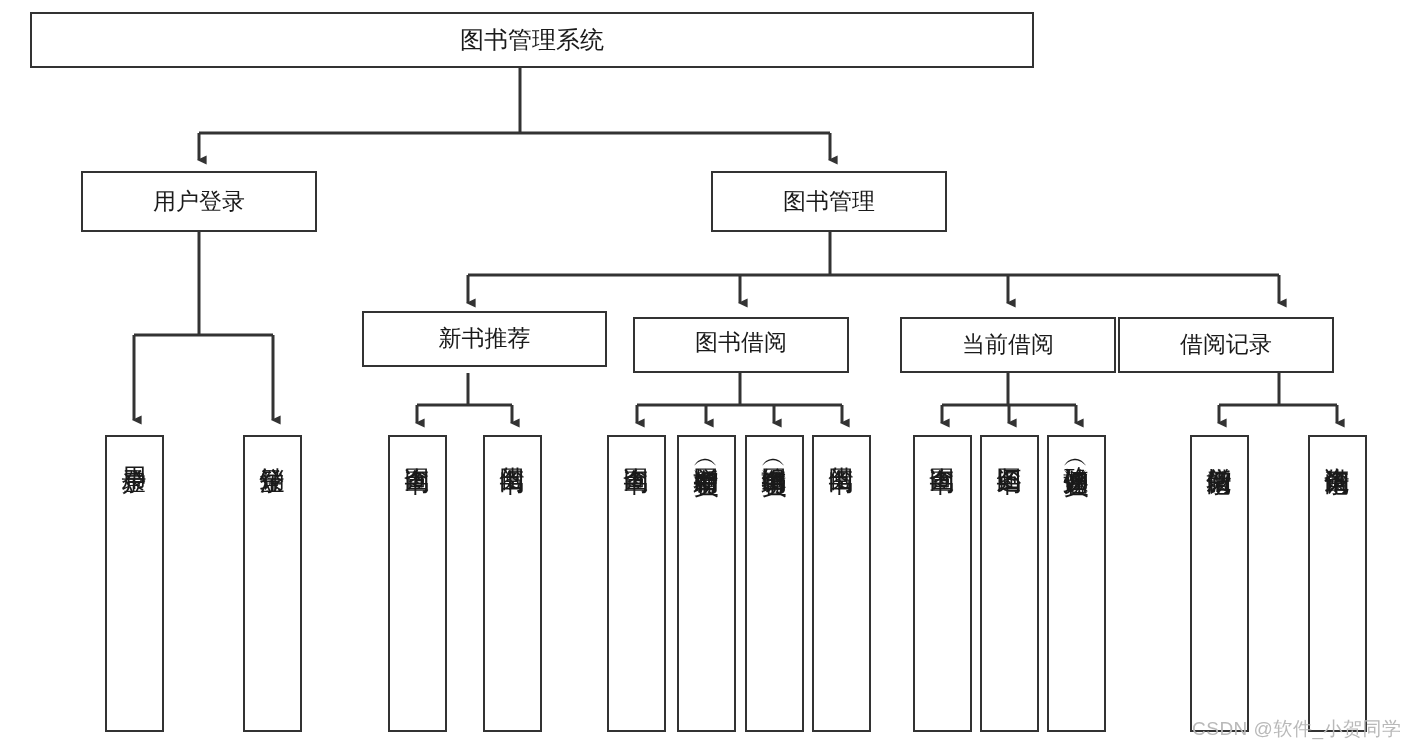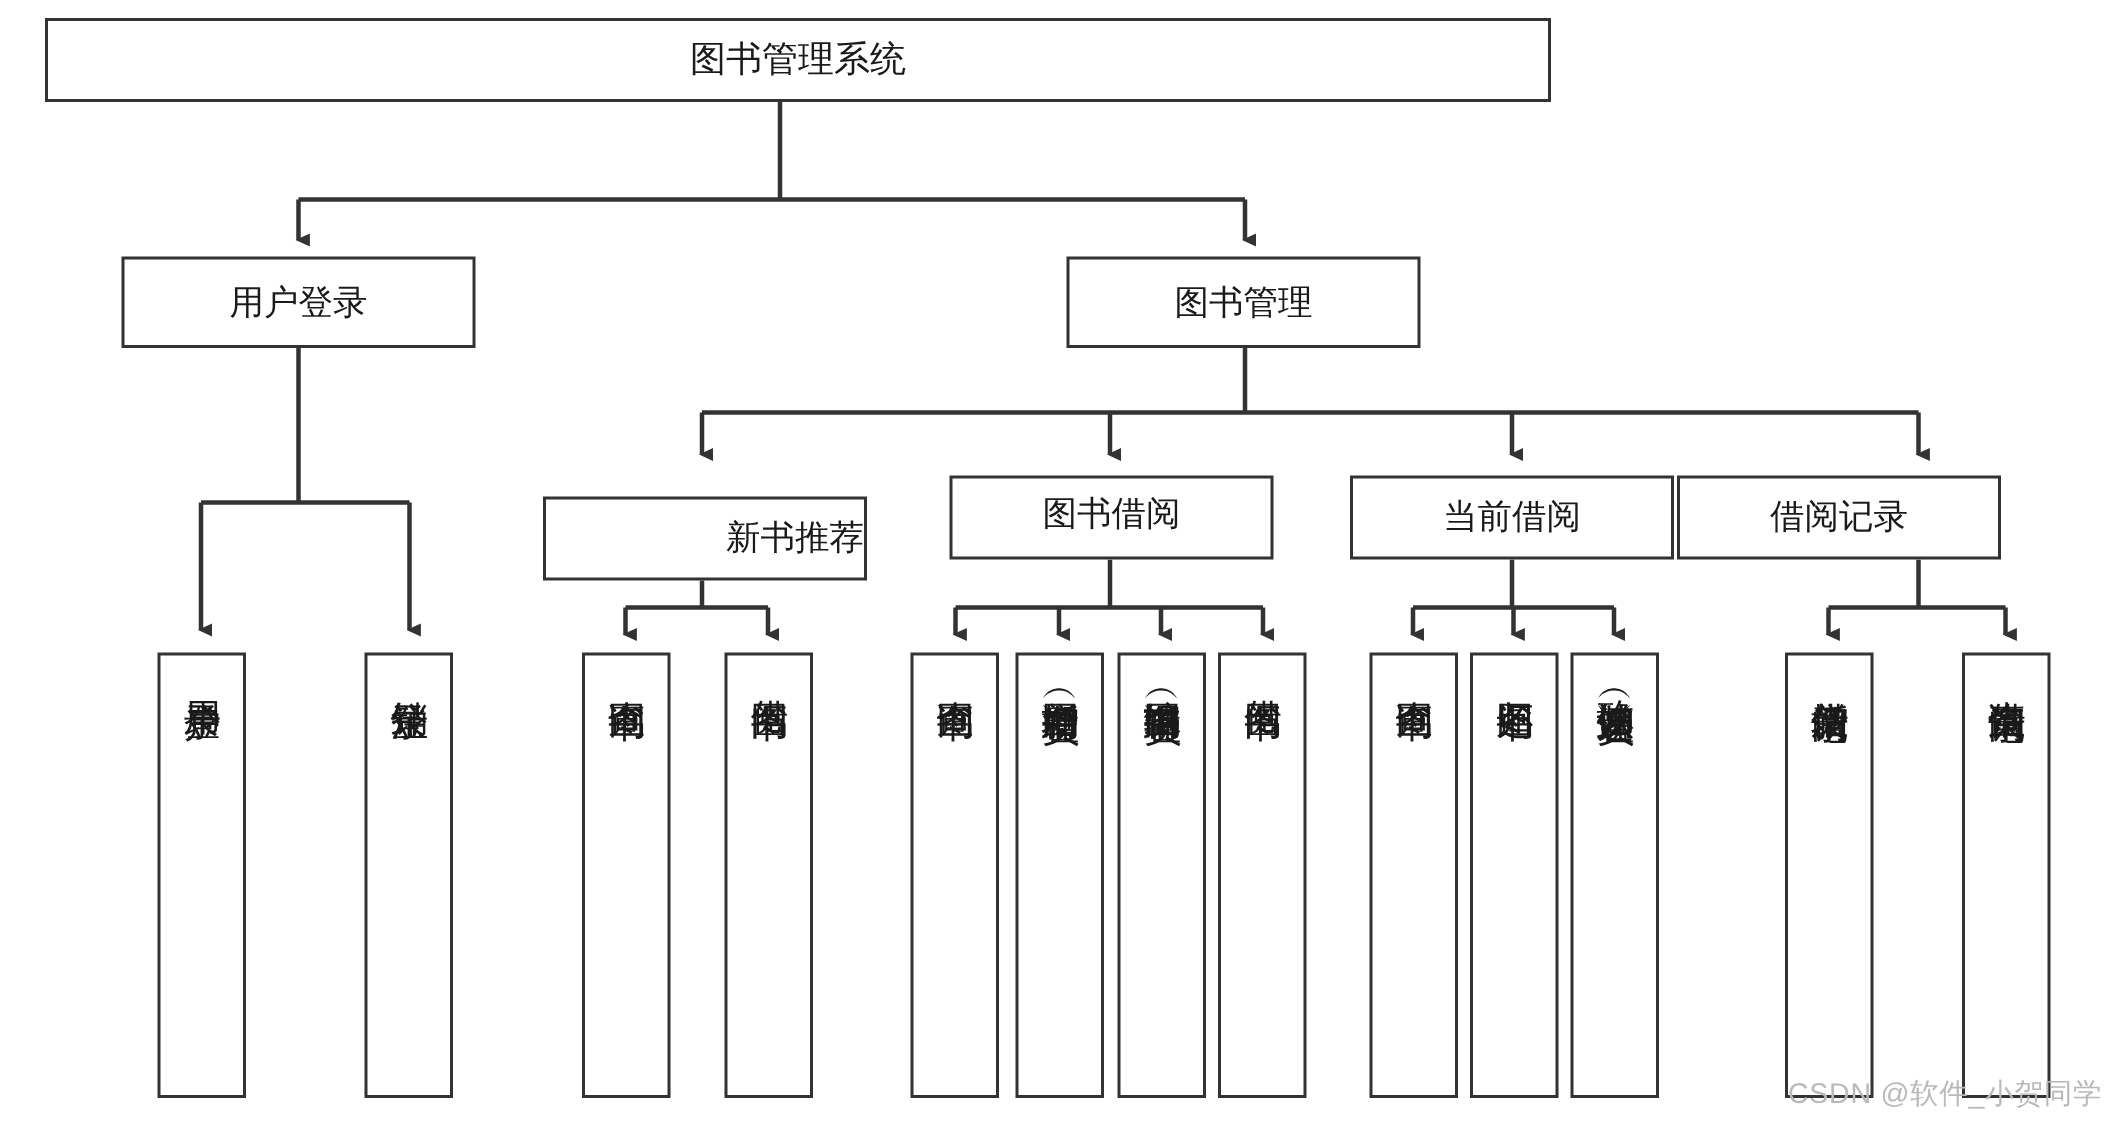--- a/index.html
+++ b/index.html
@@ -131,21 +131,21 @@
     <span class="node-label">图书管理系统</span>
   </div>
 
   <div class="node horiz" style="left:81px; top:171px; width:236px; height:61px;">
     <span class="node-label">用户登录</span>
   </div>
   <div class="node horiz" style="left:711px; top:171px; width:236px; height:61px;">
     <span class="node-label">图书管理</span>
   </div>
 
-  <div class="node horiz" style="left:362px; top:331px; width:216px; height:56px;justify-content:flex-end;">
+  <div class="node horiz" style="left:362px; top:311px; width:245px; height:56px;">
     <span class="node-label">新书推荐</span>
   </div>
   <div class="node horiz" style="left:633px; top:317px; width:216px; height:56px;font-family:Liberation Mono, monospace;">
     <span class="node-label">图书借阅</span>
   </div>
   <div class="node horiz" style="left:900px; top:317px; width:216px; height:56px;justify-content:center;">
     <span class="node-label">当前借阅</span>
   </div>
   <div class="node horiz" style="left:1118px; top:317px; width:216px; height:56px;">
     <span class="node-label">借阅记录</span>

